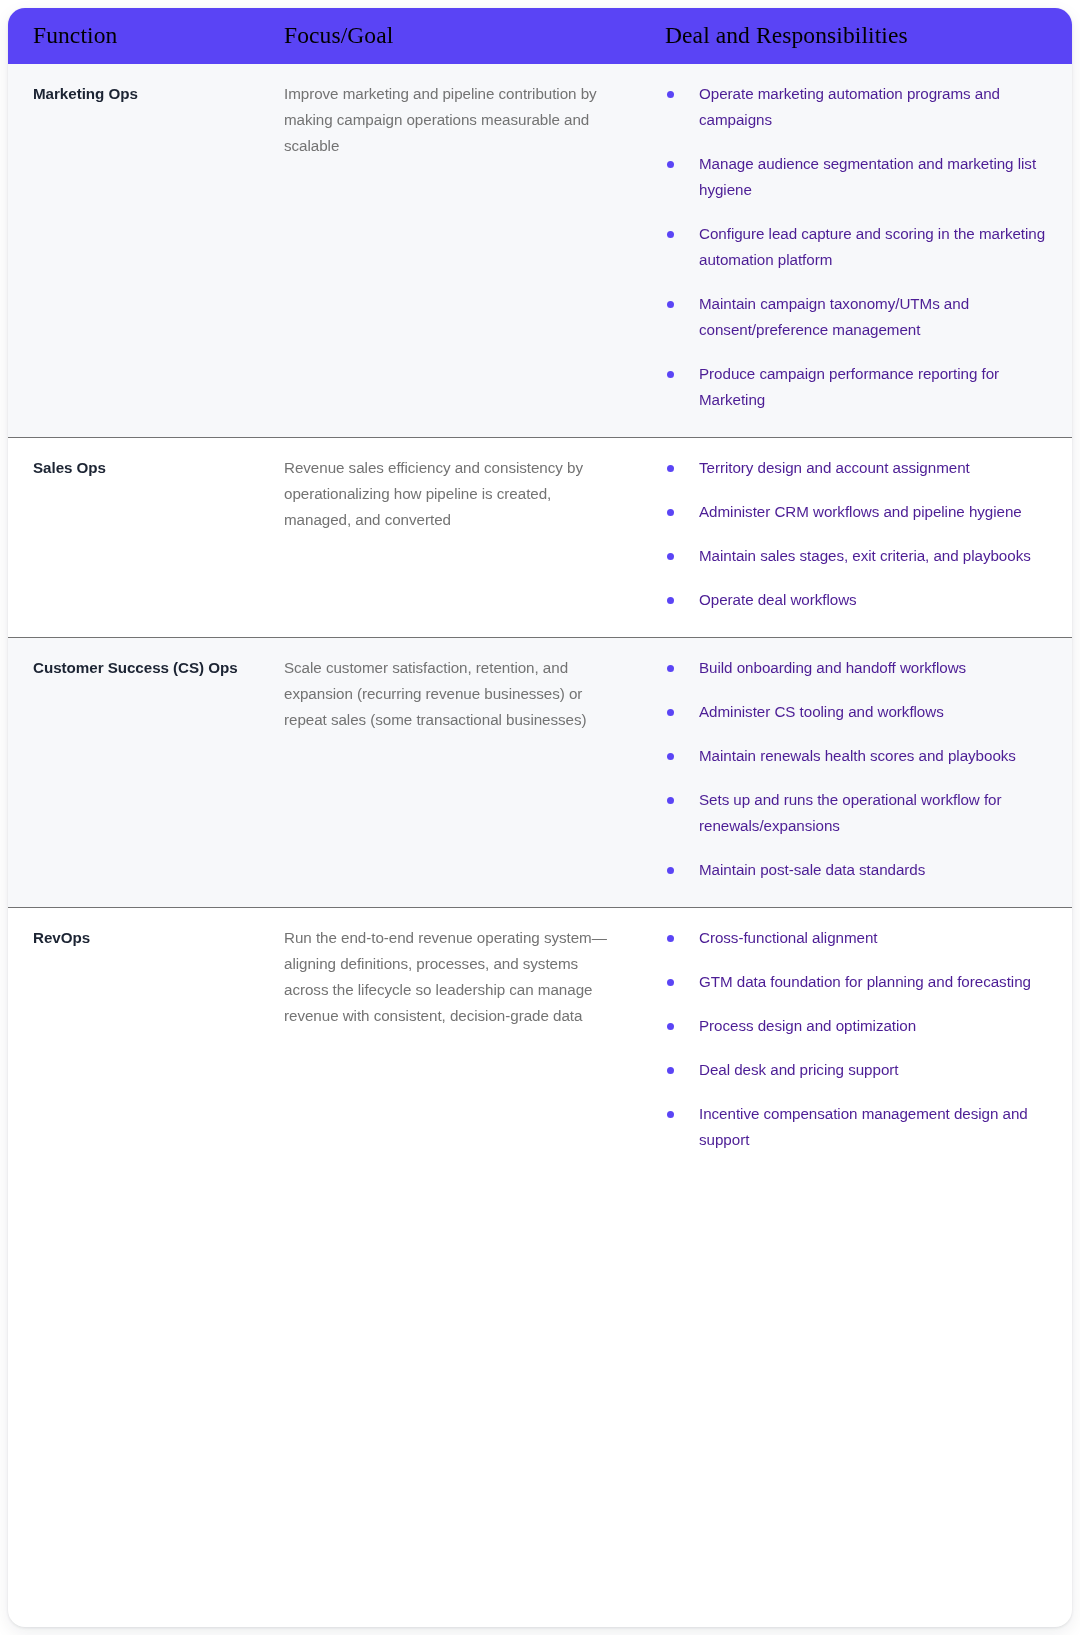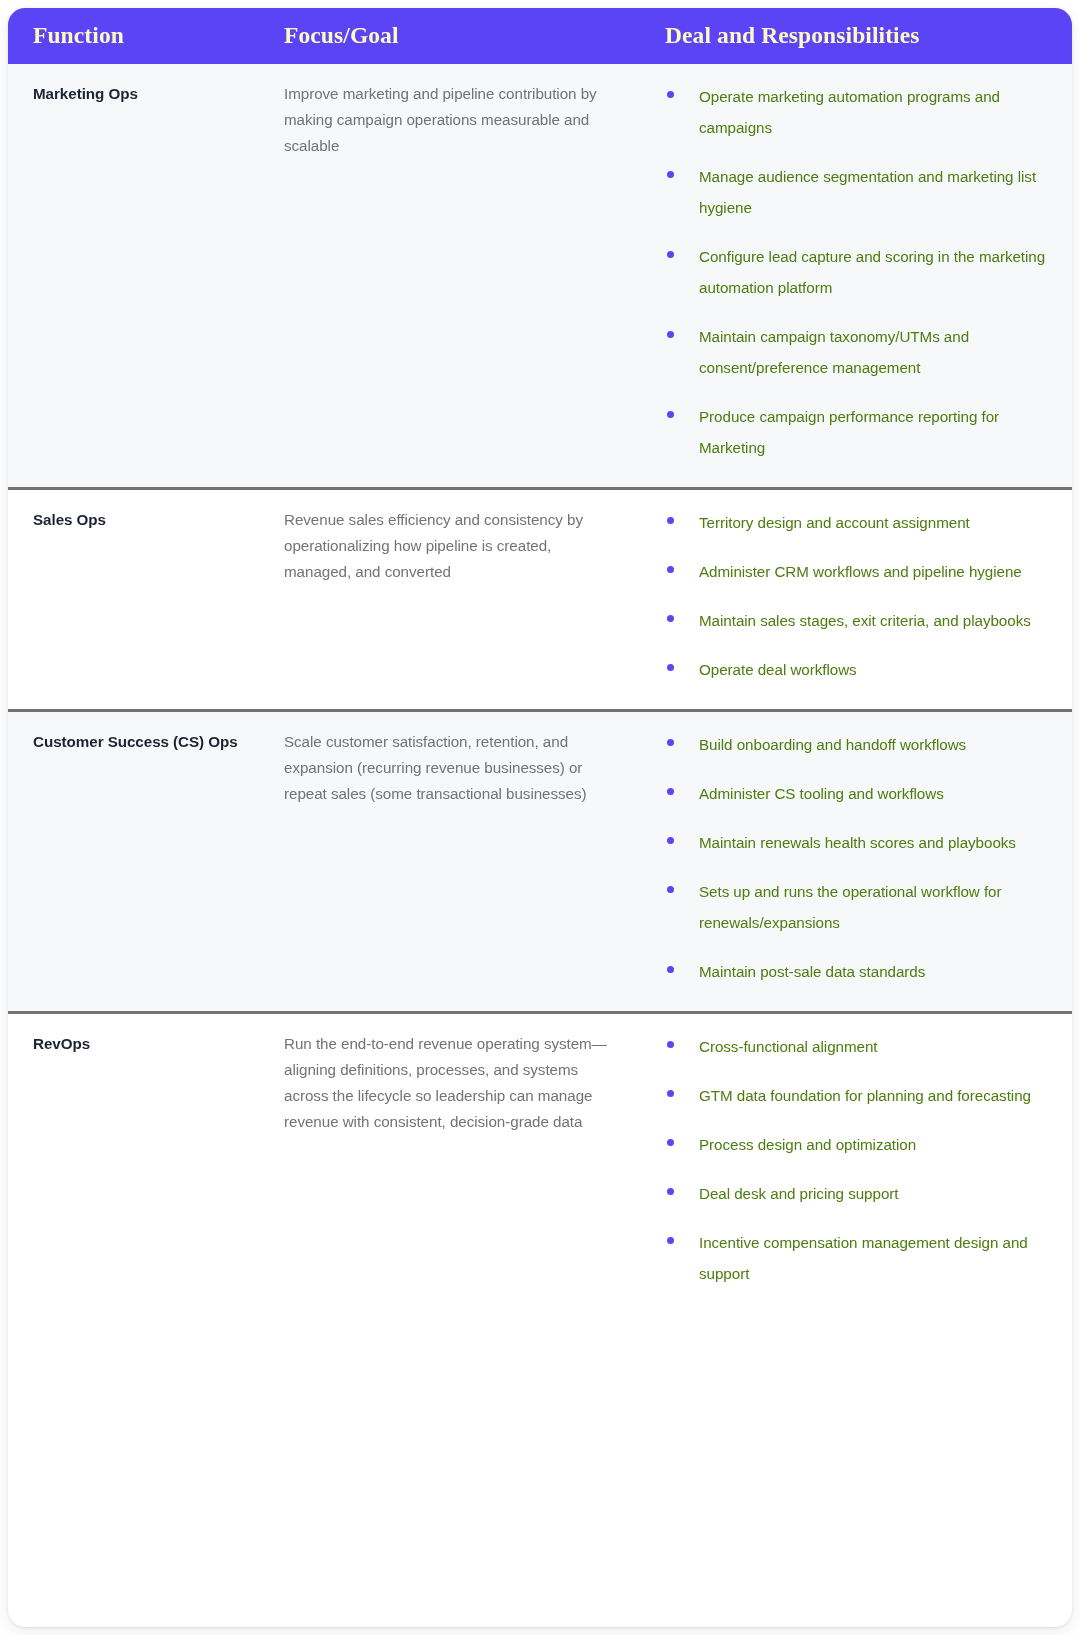--- a/index.html
+++ b/index.html
@@ -37,39 +37,39 @@
     display: flex;
     align-items: center;
     width: 100%;
     height: 56px;
     background: #5a44f5;
   }
 
   .th {
     font-family: "Liberation Serif", serif;
     font-size: 23.5px;
-    font-weight: 700;
-    color: #fef9c3;
+    font-weight: 400;
+    color: #000000;
     letter-spacing: 0.1px;
     line-height: 1;
     white-space: nowrap;
   }
 
   .col-1 { width: 259px; padding-left: 25px; flex: 0 0 259px; }
   .col-2 { width: 390px; padding-left: 17px; flex: 0 0 390px; }
   .col-3 { flex: 1 1 auto; padding-left: 8px; }
 
   
   .tbody { width: 100%; }
 
   .trow {
     display: flex;
     align-items: flex-start;
     width: 100%;
-    border-bottom: 3px solid #737373;
+    border-bottom: 1px solid #737373;
   }
   .trow:last-child { border-bottom: none; }
 
   .trow.tint  { background: #f7f8fa; }
   .trow.plain { background: #ffffff; }
 
   .cell {
     padding-top: 17px;
     padding-bottom: 22px;
   }
@@ -105,22 +105,22 @@
   }
 
   .bullets { list-style: none; }
 
   .bullet-item {
     position: relative;
     padding-left: 34px;
     margin-bottom: 18px;
     font-size: 15.2px;
     font-weight: 400;
-    color: #4d7c0f;
-    line-height: 31px;
+    color: #4c1d95;
+    line-height: 26px;
     letter-spacing: -0.05px;
   }
   .bullet-item:last-child { margin-bottom: 0; }
 
   .bullet-dot {
     position: absolute;
     left: 2px;
     top: 10px;
     width: 7px;
     height: 7px;

